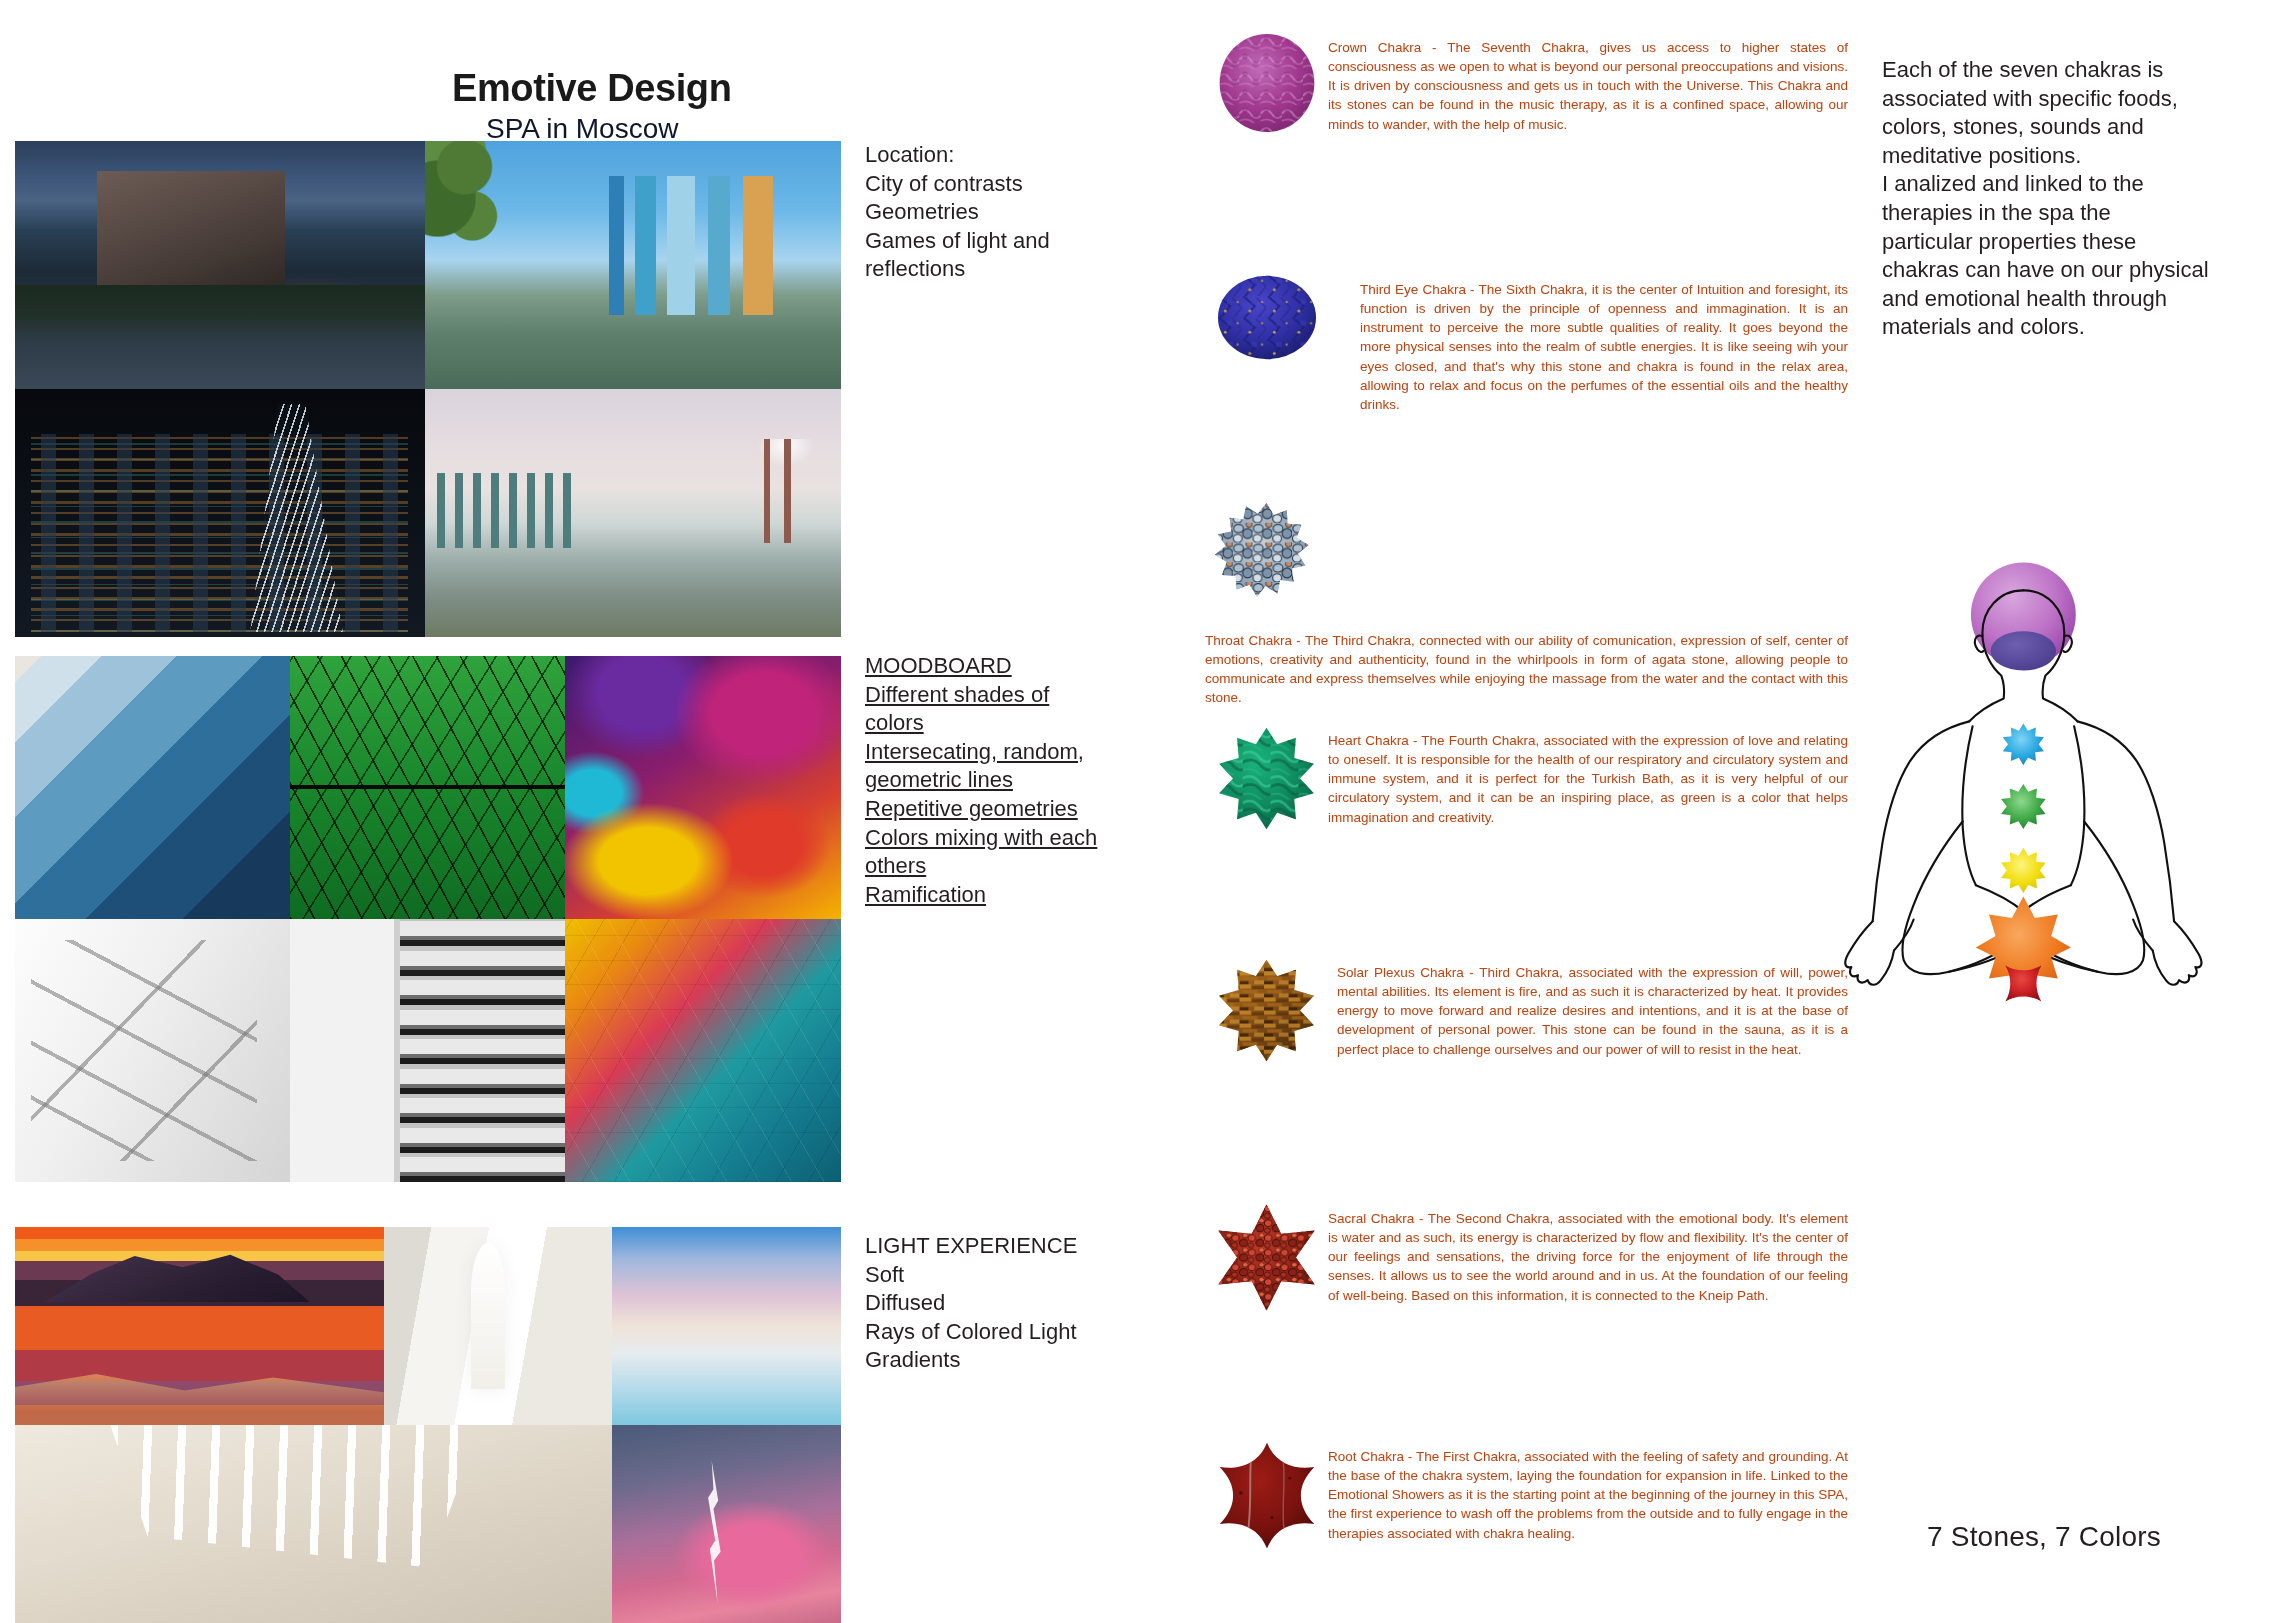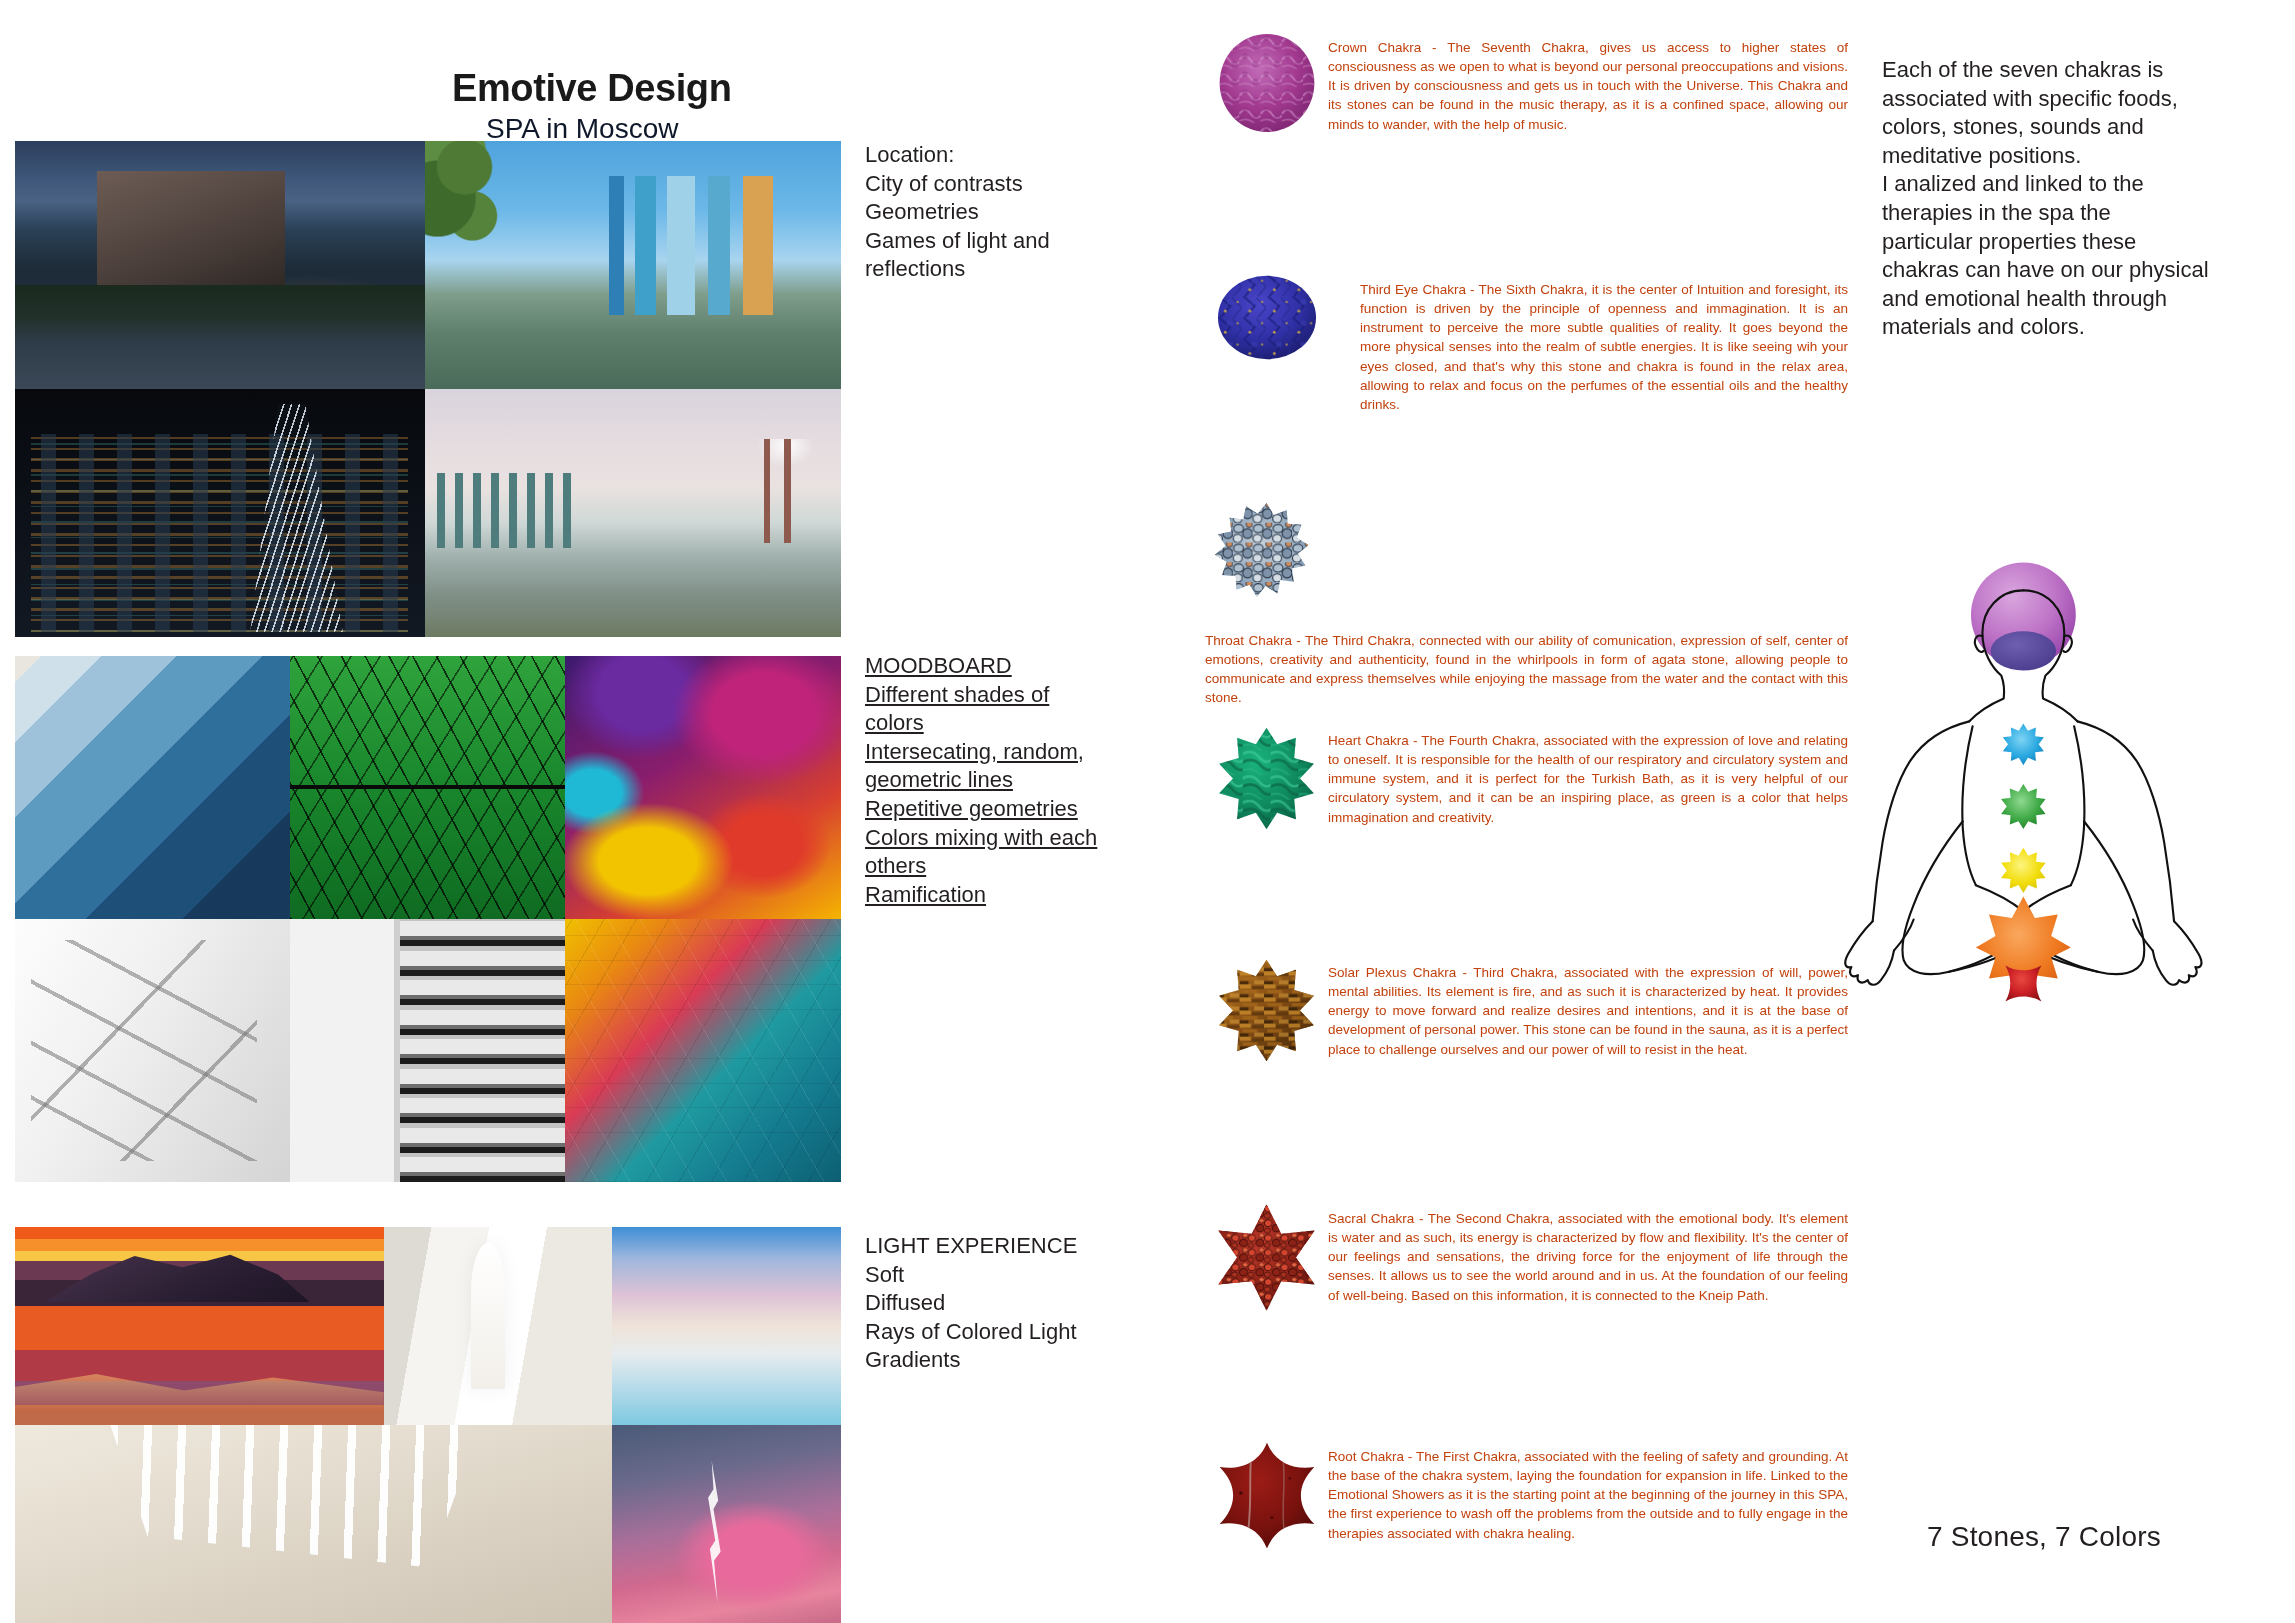--- a/index.html
+++ b/index.html
@@ -345,21 +345,21 @@
         </defs>
         <g clip-path="url(#cStar10)">
           <rect width="126" height="128" fill="url(#gMal)"></rect>
           <rect width="126" height="128" fill="url(#pMal)"></rect>
         </g>
       </svg>
     </div>
     <div class="chakra-text">Heart Chakra - The Fourth Chakra, associated with the expression of love and relating to oneself. It is responsible for the health of our respiratory and circulatory system and immune system, and it is perfect for the Turkish Bath, as it is very helpful of our circulatory system, and it can be an inspiring place, as green is a color that helps immagination and creativity.</div>
   </div>
 
-  <div class="chakra-row" style="height:246px;">
+  <div class="chakra-row" style="height:246px;gap:9px;">
     <div class="stone-wrap">
       <svg width="103" height="105" viewBox="0 0 126 128">
         <defs>
           <linearGradient id="gTiger" x1="0" y1="0" x2="1" y2="1">
             <stop offset="0%" stop-color="#b5761f"></stop>
               <stop offset="45%" stop-color="#8a5115"></stop>
             <stop offset="100%" stop-color="#3d2208"></stop>
           </linearGradient>
           <pattern id="pTiger" width="30" height="16" patternUnits="userSpaceOnUse">
             <rect width="30" height="16" fill="none"></rect>

